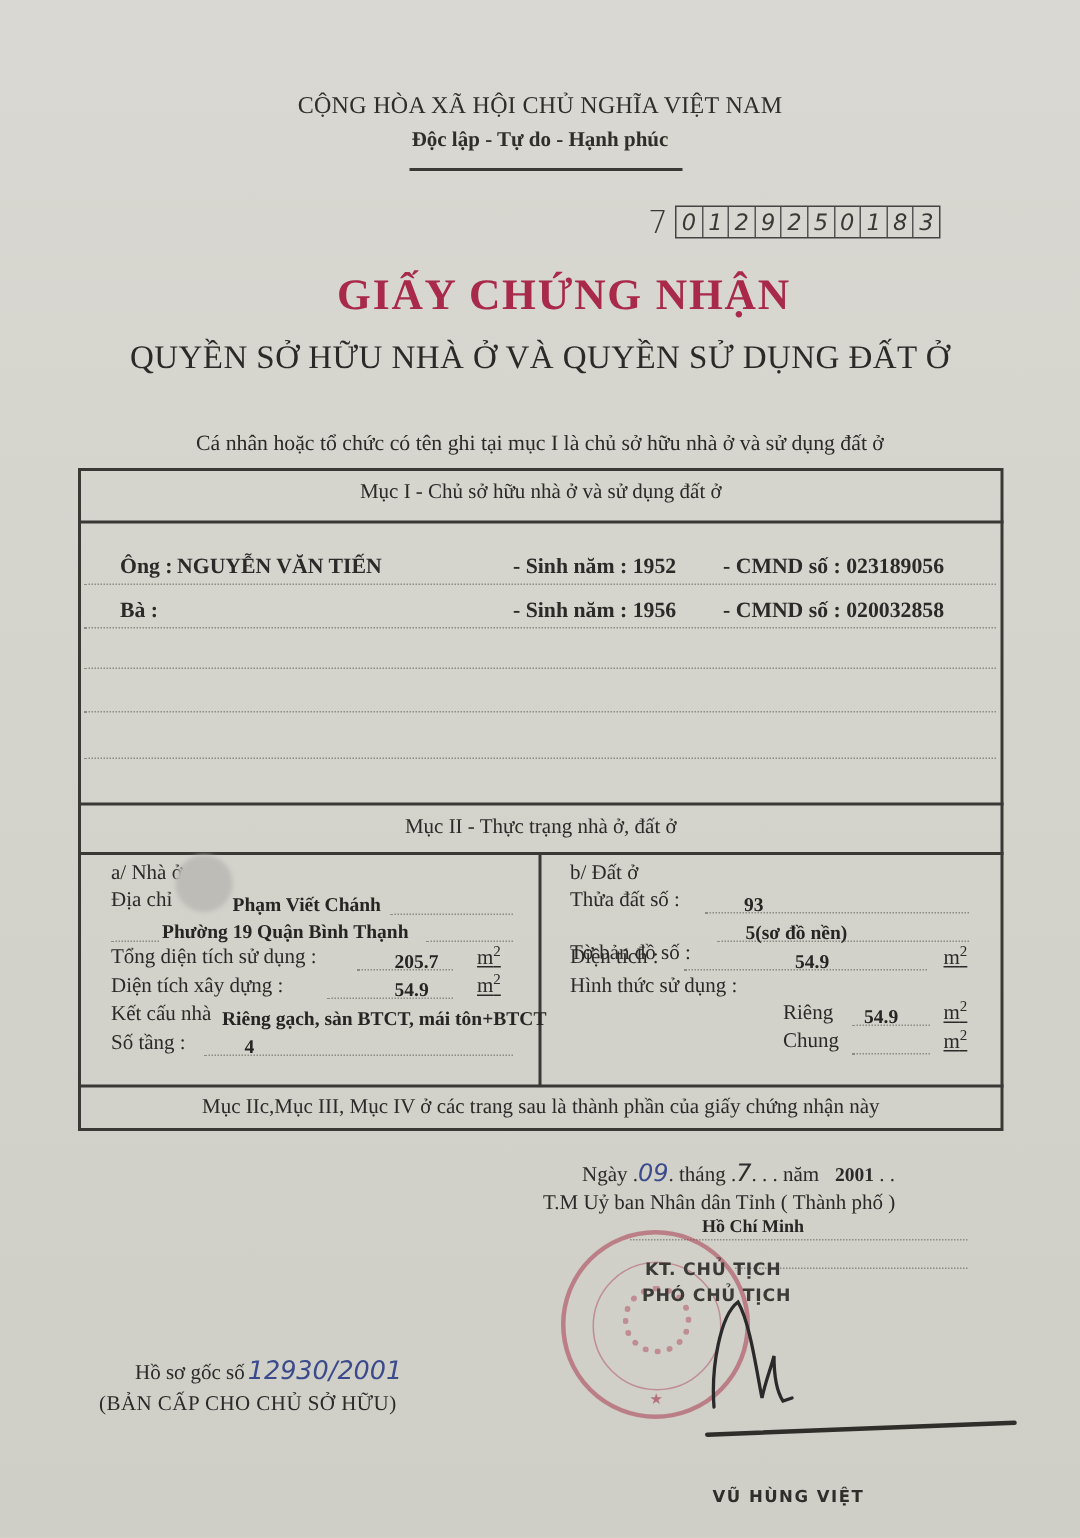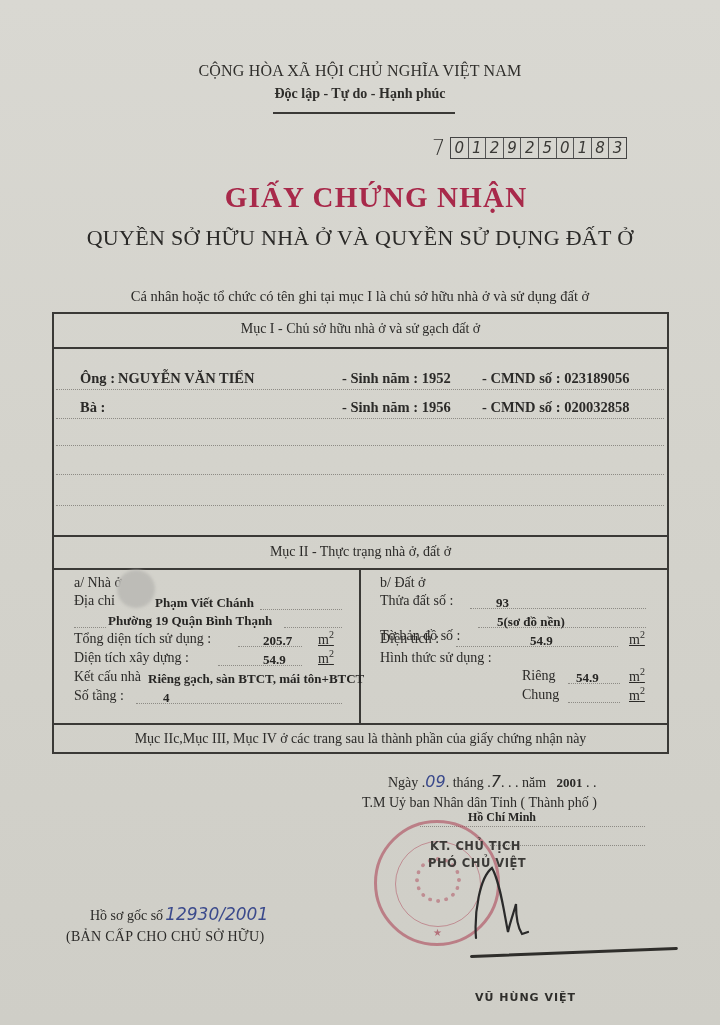--- a/index.html
+++ b/index.html
@@ -92,21 +92,21 @@
 <div class="abs center subtitle">QUYỀN SỞ HỮU NHÀ Ở VÀ QUYỀN SỬ DỤNG ĐẤT Ở</div>
 <div class="abs center intro">Cá nhân hoặc tổ chức có tên ghi tại mục I là chủ sở hữu nhà ở và sử dụng đất ở</div>
 
 <div class="abs frame"></div>
 <div class="hline" style="top:347px"></div>
 <div class="hline" style="top:535px"></div>
 <div class="hline" style="top:568px"></div>
 <div class="hline" style="top:723px"></div>
 <div class="vline" style="left:359px; top:568px; height:156px"></div>
 
-<div class="abs section-head" style="top:321px">Mục I - Chủ sở hữu nhà ở và sử gạch đất ở</div>
+<div class="abs section-head" style="top:321px">Mục I - Chủ sở hữu nhà ở và sử dụng đất ở</div>
 
 <div class="abs owner-row" style="top:370px; width:580px; height:20px">
   <span style="left:0">Ông :</span>
   <span style="left:38px">NGUYỄN VĂN TIẾN</span>
   <span style="left:262px">- Sinh năm : 1952</span>
   <span style="left:402px">- CMND số : 023189056</span>
 </div>
 <div class="dots" style="left:56px; top:389px; width:608px"></div>
 
 <div class="abs owner-row" style="top:399px; width:580px; height:20px">
@@ -183,21 +183,21 @@
 <div class="dots" style="left:420px; top:826px; width:225px"></div>
 <div class="dots" style="left:490px; top:845px; width:155px"></div>
 
 <div class="abs stamp">
   <div class="stamp-inner"></div>
   <div class="emblem"></div>
   <div class="stamp-star">★</div>
 </div>
 
 <div class="abs sig-title" style="left:430px; top:839px">KT. CHỦ TỊCH</div>
-<div class="abs sig-title" style="left:428px; top:856px">PHÓ CHỦ VIỆT</div>
+<div class="abs sig-title" style="left:428px; top:856px">PHÓ CHỦ TỊCH</div>
 
 <svg class="abs" style="left:470px; top:862px" width="60" height="80" viewBox="0 0 60 80">
   <path d="M6 76 C 4 50, 10 15, 22 6 C 30 20, 34 50, 38 70 C 40 60, 44 50, 46 42 C 46 55, 48 66, 52 72 L 58 70" stroke="#2a2a2a" stroke-width="2.2" fill="none" stroke-linecap="round"></path>
 </svg>
 
 <div class="abs sig-line"></div>
 <div class="abs signer">VŨ HÙNG VIỆT</div>
 
 <div class="abs field" style="left:90px; top:904px; font-size:14px">
   <span>Hồ sơ gốc số</span><span class="handwrite" style="font-size:17px; margin-left:2px">12930/2001</span>

